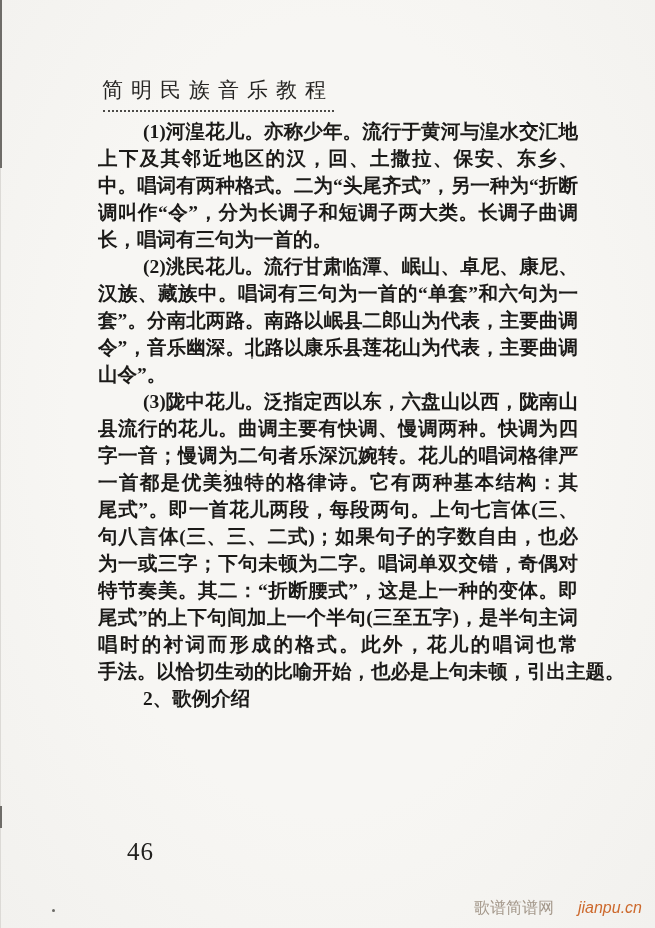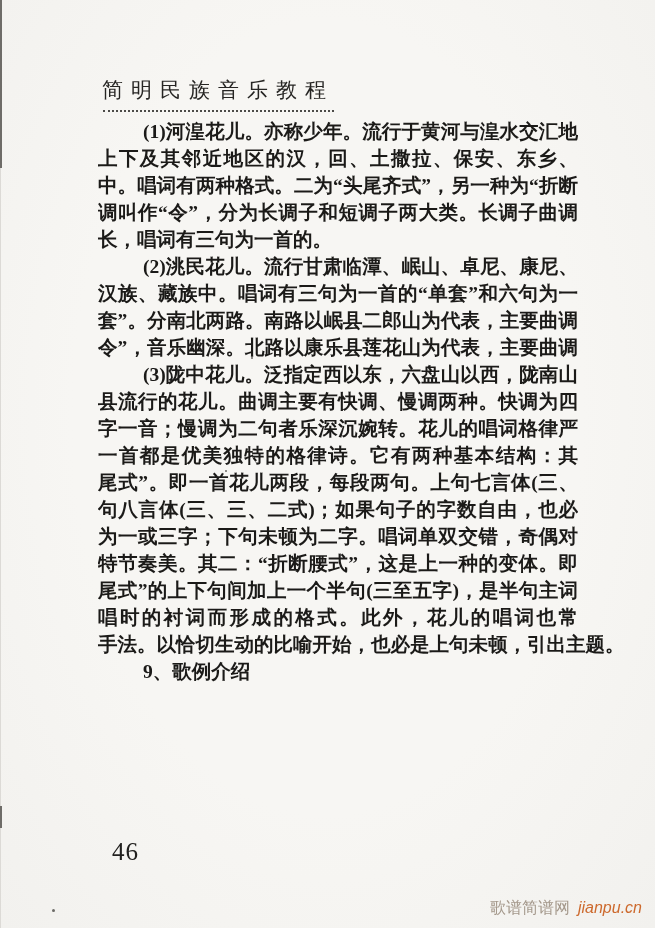--- a/index.html
+++ b/index.html
@@ -55,36 +55,36 @@
   .body-text .line.fill {
     white-space: normal;
     text-align: justify;
     text-align-last: justify;
     overflow: hidden; height: 27px;
   }
   .body-text .line.indent { text-indent: 45px; }
 
   
   .page-number {
-    position: absolute; left: 112px; top: 838px;
+    position: absolute; left: 127px; top: 838px;
     font-size: 25px; color: #22211f; letter-spacing: 1px;
   }
   .watermark {
     position: absolute; right: 13px; top: 898px;
     font-size: 16px; white-space: nowrap;
   }
   .watermark .wm-name {
     color: #a4988b;
     font-family: Liberation Sans, sans-serif;
   }
   .watermark .wm-url {
     color: #cd6a2e;
     font-family: "Liberation Sans", sans-serif;
     font-style: italic;
-    margin-left: 4px;
+    margin-left: 20px;
   }
 </style>
 </head>
 <body>
 
 <div class="page">
 
   <div class="edge-line"></div>
   <div class="edge-dark-top"></div>
   <div class="edge-dark-bottom"></div>
@@ -98,32 +98,33 @@
   <div class="body-text">
       <div class="line indent fill">(1)河湟花儿。亦称少年。流行于黄河与湟水交汇地带、沿河</div>
       <div class="line fill">上下及其邻近地区的汉，回、土撒拉、保安、东乡、藏、裕固等民族</div>
       <div class="line fill">中。唱词有两种格式。二为“头尾齐式”，另一种为“折断腰式”，曲</div>
       <div class="line fill">调叫作“令”，分为长调子和短调子两大类。长调子曲调高亢悠</div>
       <div class="line">长，唱词有三句为一首的。</div>
       <div class="line indent fill">(2)洮民花儿。流行甘肃临潭、岷山、卓尼、康尼、临洮等地的</div>
       <div class="line fill">汉族、藏族中。唱词有三句为一首的“单套”和六句为一首的“双</div>
       <div class="line fill">套”。分南北两路。南路以岷县二郎山为代表，主要曲调是“扎刀</div>
       <div class="line fill">令”，音乐幽深。北路以康乐县莲花山为代表，主要曲调是“莲花</div>
+      <div class="line">山令”。</div>
       <div class="line indent fill">(3)陇中花儿。泛指定西以东，六盘山以西，陇南山地以北各</div>
       <div class="line fill">县流行的花儿。曲调主要有快调、慢调两种。快调为四句，近乎一</div>
       <div class="line fill">字一音；慢调为二句者乐深沉婉转。花儿的唱词格律严谨，其每</div>
       <div class="line fill">一首都是优美独特的格律诗。它有两种基本结构：其一：“齐头齐</div>
       <div class="line fill">尾式”。即一首花儿两段，每段两句。上句七言体(三、二、三式)，下</div>
       <div class="line fill">句八言体(三、三、二式)；如果句子的字数自由，也必是上句未顿</div>
       <div class="line fill">为一或三字；下句未顿为二字。唱词单双交错，奇偶对峙，具有独</div>
       <div class="line fill">特节奏美。其二：“折断腰式”，这是上一种的变体。即在“齐头齐</div>
       <div class="line fill">尾式”的上下句间加上一个半句(三至五字)，是半句主词取代演</div>
       <div class="line fill">唱时的衬词而形成的格式。此外，花儿的唱词也常用“比”、“兴”</div>
       <div class="line">手法。以恰切生动的比喻开始，也必是上句未顿，引出主题。</div>
-      <div class="line indent">9、歌例介绍</div>
+      <div class="line indent">2、歌例介绍</div>
     </div>
 
   <div class="page-number">46</div>
 
   <div class="watermark">
     <span class="wm-name">歌谱简谱网</span>
     <span class="wm-url">jianpu.cn</span>
   </div>
 
 </div>

